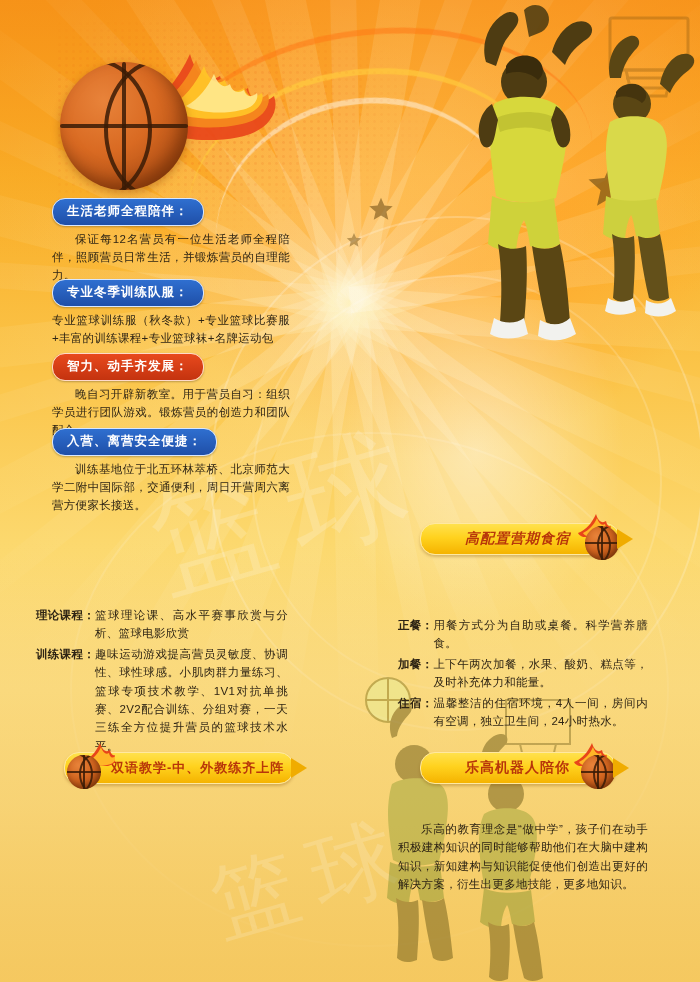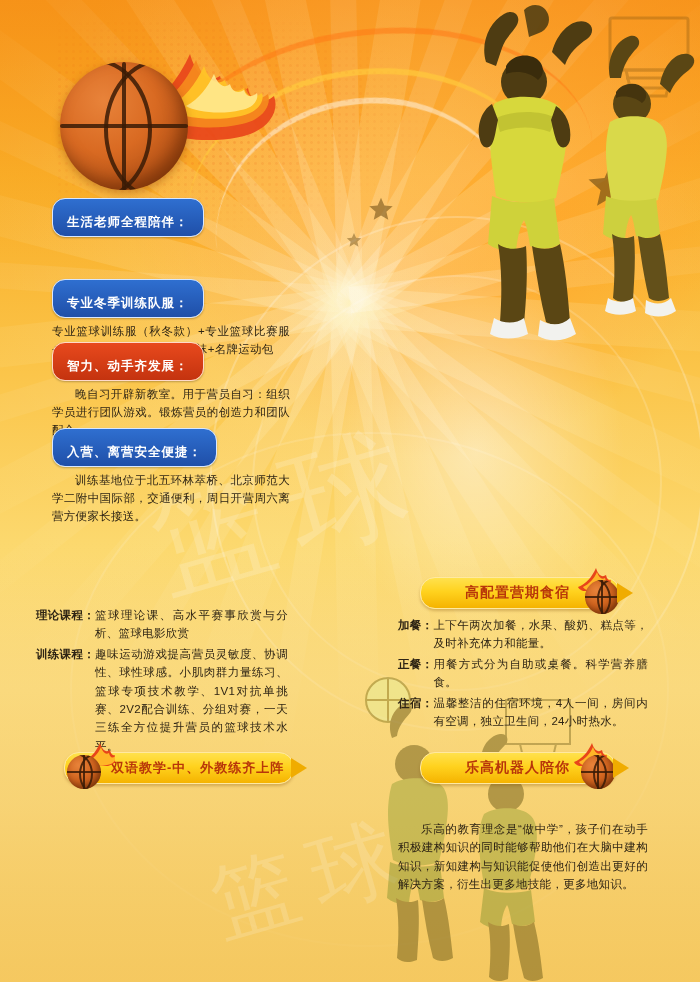--- a/index.html
+++ b/index.html
@@ -119,21 +119,21 @@
   .feature-block{position:absolute;left:52px;width:238px;}
   .pill{
     display:inline-block;
     background:linear-gradient(180deg,#2f6fd0,#1f4fa8);
     border:1px solid #d8e7ff;
     border-radius:13px;
     color:#ffffff;
     font-size:12.5px;
     font-weight:bold;
     letter-spacing:1px;
-    padding:15px 14px 5px 14px;
+    padding:4px 14px 5px 14px;
     box-shadow:0 1px 2px rgba(0,0,0,.25);
     white-space:nowrap;
     font-family:Liberation Mono, monospace;
   }
   .pill.orange{
     background:linear-gradient(180deg,#e8491d,#c4330f);
     border-color:#ffd9c9;
   }
   .ftext{
     margin-top:5px;
@@ -352,28 +352,29 @@
         <path d="M154 142c12-8 38-8 47 2 6 6 7 19 5 32-2 17-6 30-8 39-12 5-32 5-44-2-2-12-5-30-5-43 0-12 2-22 5-28z" fill="#9aa33a"></path>
         <path d="M154 216c13 6 34 6 47 2l4 32c-8 5-17 5-23 2-2-10-3-16-5-19-3 5-5 11-6 22-8 2-15 0-21-5z" fill="#8d9632"></path>
         <path d="M158 250c7 5 15 5 21 2 2 20 0 40-1 55-7 3-14 3-19-2 2-19 2-38-1-55z" fill="#6b5a18"></path>
         <path d="M183 252c7 3 15 3 21-2 5 20 7 39 9 56-7 4-14 4-19 0-5-18-8-36-11-54z" fill="#6b5a18"></path>
       </g>
     </svg>
   </div>
 
   <div class="feature-block" style="top:198px;">
     <div class="pill">生活老师全程陪伴：</div>
+    <div class="ftext">保证每12名营员有一位生活老师全程陪伴，照顾营员日常生活，并锻炼营员的自理能力。</div>
   </div>
 
   <div class="feature-block" style="top:279px;">
     <div class="pill">专业冬季训练队服：</div>
     <div class="ftext" style="text-indent:0;">专业篮球训练服（秋冬款）+专业篮球比赛服+丰富的训练课程+专业篮球袜+名牌运动包</div>
   </div>
 
-  <div class="feature-block" style="top:342px;">
+  <div class="feature-block" style="top:353px;">
     <div class="pill orange">智力、动手齐发展：</div>
     <div class="ftext">晚自习开辟新教室。用于营员自习：组织学员进行团队游戏。锻炼营员的创造力和团队配合。</div>
   </div>
 
   <div class="feature-block" style="top:428px;">
     <div class="pill">入营、离营安全便捷：</div>
     <div class="ftext">训练基地位于北五环林萃桥、北京师范大学二附中国际部，交通便利，周日开营周六离营方便家长接送。</div>
   </div>
 
 
@@ -381,21 +382,21 @@
     <div class="row-item">
       <span class="k">理论课程：</span>
       <span class="v">篮球理论课、高水平赛事欣赏与分析、篮球电影欣赏</span>
     </div>
     <div class="row-item">
       <span class="k">训练课程：</span>
       <span class="v">趣味运动游戏提高营员灵敏度、协调性、球性球感。小肌肉群力量练习、篮球专项技术教学、1V1对抗单挑赛、2V2配合训练、分组对赛，一天三练全方位提升营员的篮球技术水平。</span>
     </div>
   </div>
 
-  <div class="ribbon-wrap" style="left:420px;top:577px;width:200px;">
+  <div class="ribbon-wrap" style="left:420px;top:523px;width:200px;font-style:italic;">
     <div class="ribbon" style="padding-left:44px;">
       <span class="label">高配置营期食宿</span>
       <div class="mini-ball" style="left:auto;right:-8px;top:-9px;">
         <div class="mini-flame" style="left:-4px;">
           <svg width="34" height="26" viewBox="0 0 34 26">
               <path d="M1 22c8-3 14-10 18-19 2 7 6 10 10 7 1 6 5 7 9 3 1 5-3 11-11 13-12 3-24 1-26-4z" fill="#e8451a"></path>
               <path d="M6 22c6-3 11-8 14-15 2 6 5 8 8 6 1 5 4 6 7 2 1 4-2 9-9 10-9 2-18 1-20-3z" fill="#ffb627"></path>
             </svg>
         </div>
         <div class="mb">
@@ -403,26 +404,26 @@
             <i class="h"></i>
             <i class="c1"></i>
             <i class="c2"></i>
           </div>
       </div>
     </div>
   </div>
 
   <div class="col-text" style="left:398px;top:616px;width:250px;">
     <div class="row-item">
+      <span class="k">正餐：</span>
+      <span class="v">用餐方式分为自助或桌餐。科学营养膳食。</span>
+    </div>
+    <div class="row-item">
       <span class="k">加餐：</span>
       <span class="v">上下午两次加餐，水果、酸奶、糕点等，及时补充体力和能量。</span>
-    </div>
-    <div class="row-item">
-      <span class="k">正餐：</span>
-      <span class="v">用餐方式分为自助或桌餐。科学营养膳食。</span>
     </div>
     <div class="row-item">
       <span class="k">住宿：</span>
       <span class="v">温馨整洁的住宿环境，4人一间，房间内有空调，独立卫生间，24小时热水。</span>
     </div>
   </div>
 
   <div class="ribbon-wrap" style="left:64px;top:752px;width:230px;">
     <div class="ribbon">
       <div class="mini-ball">

